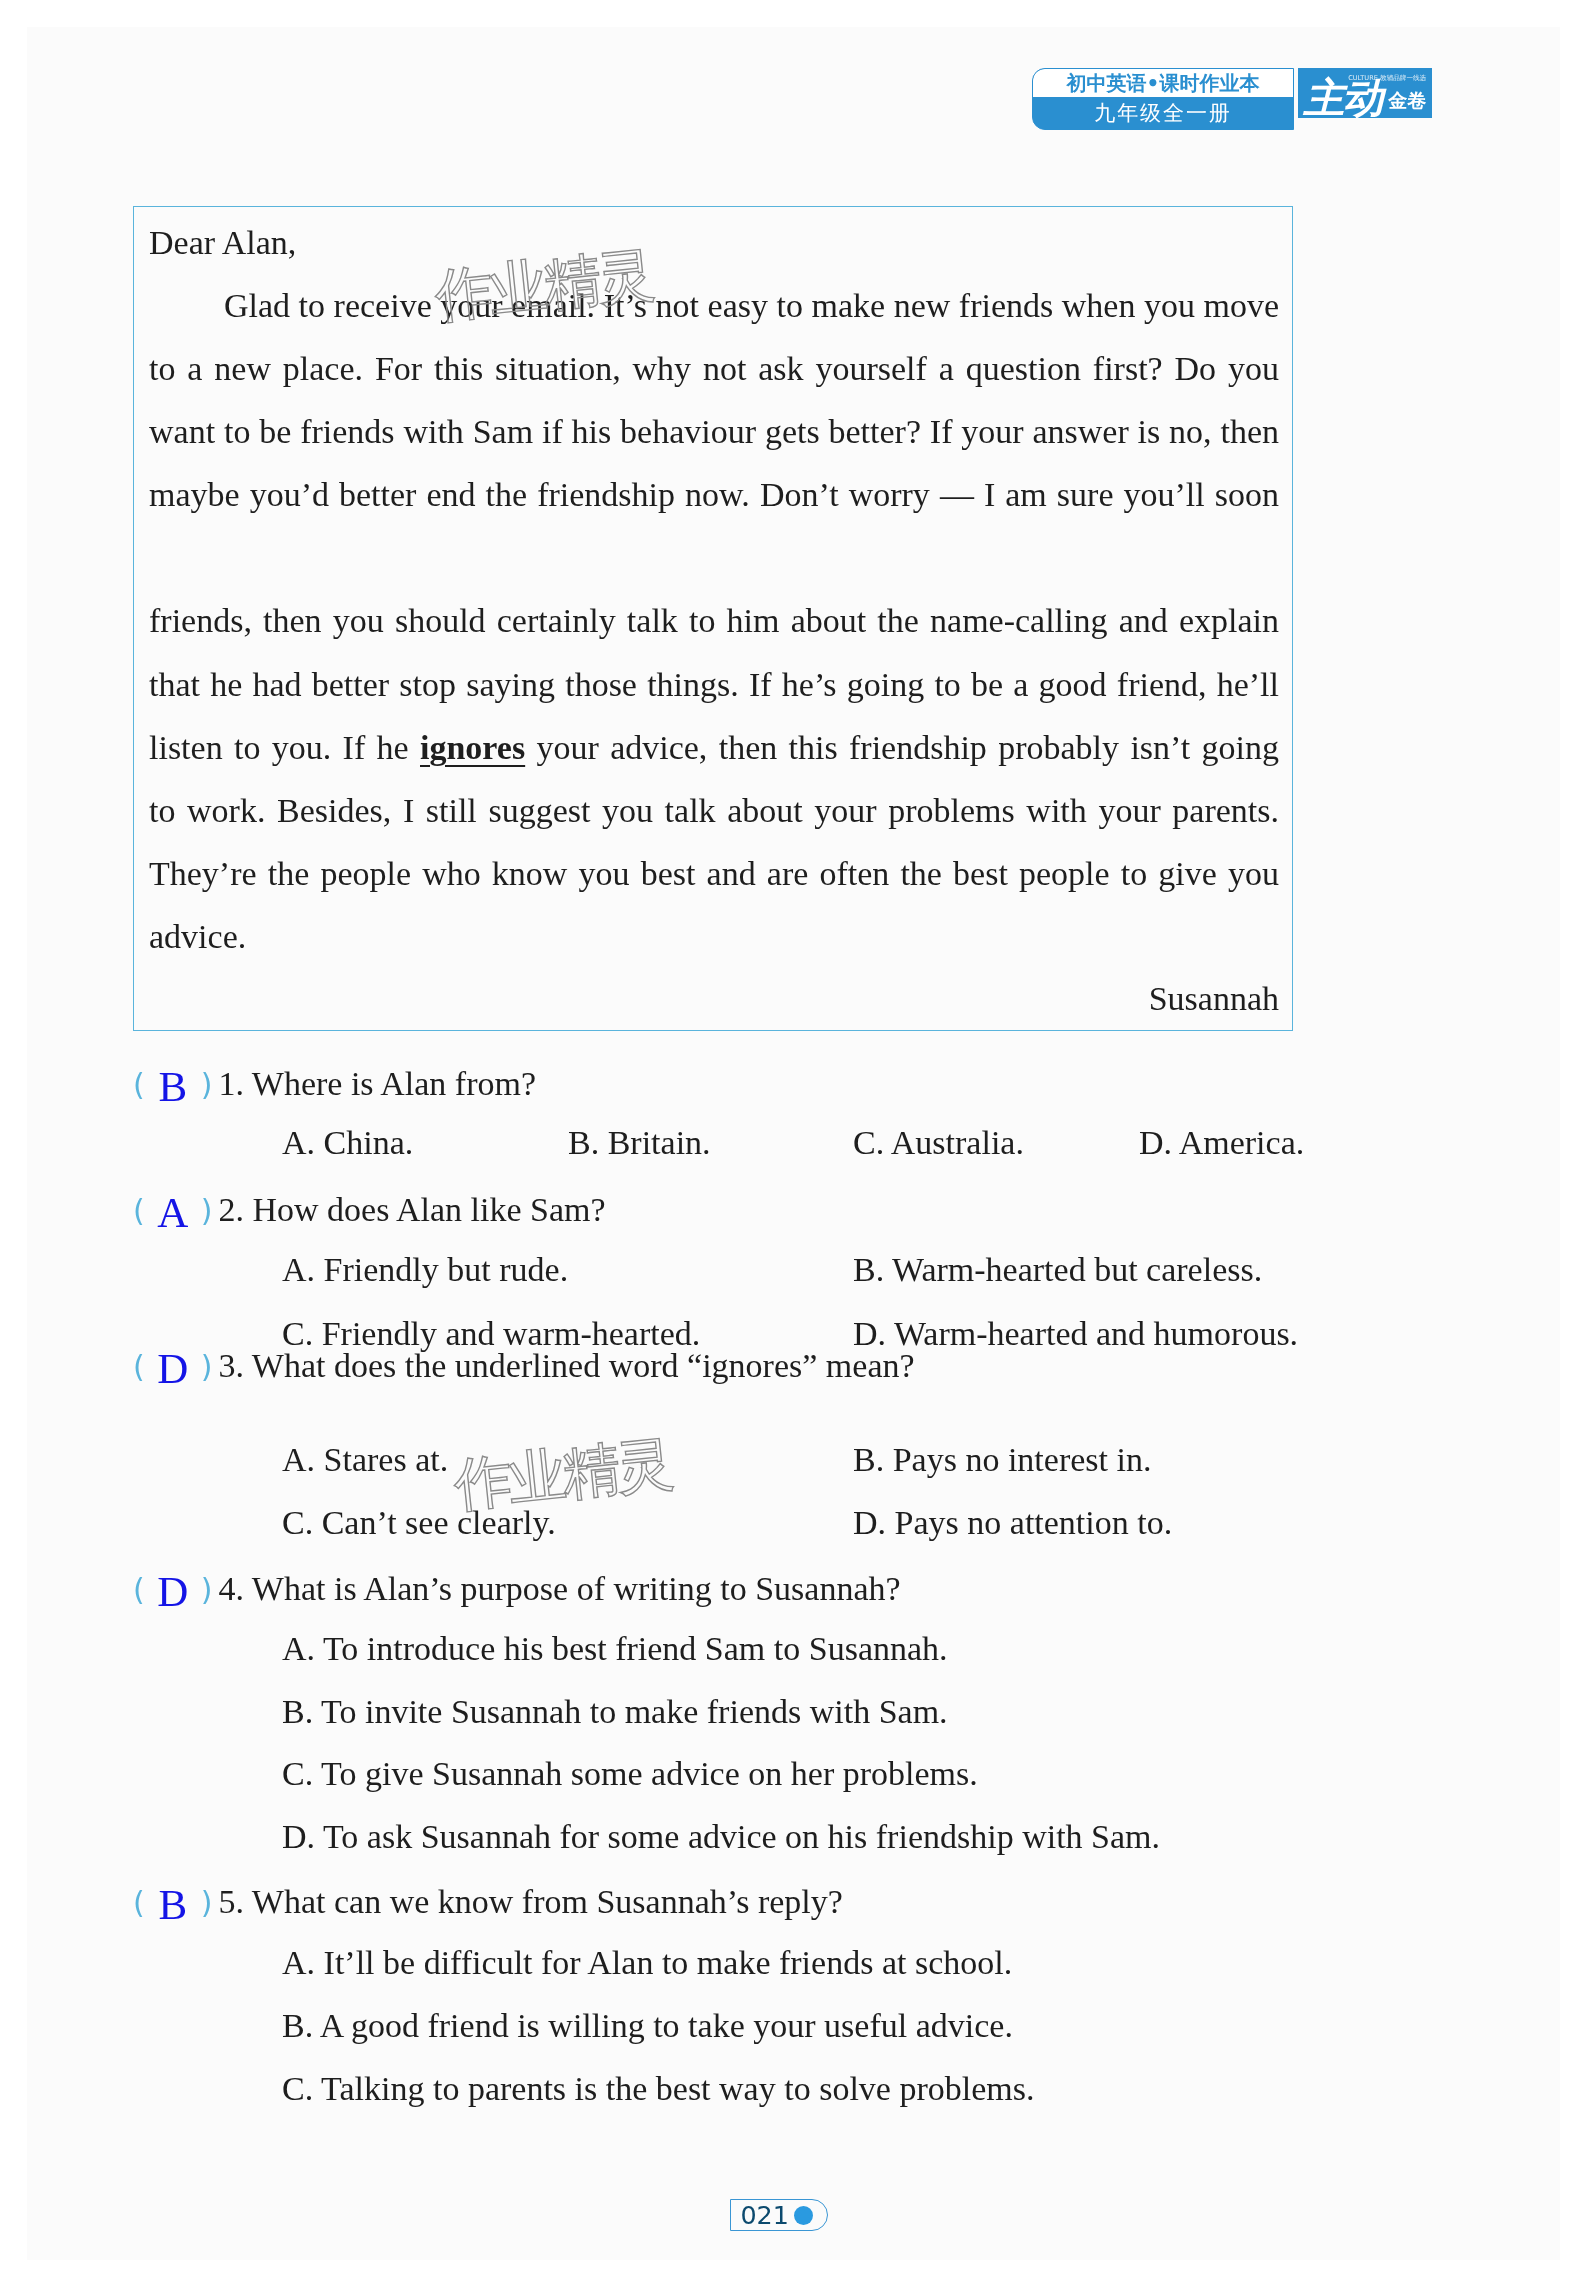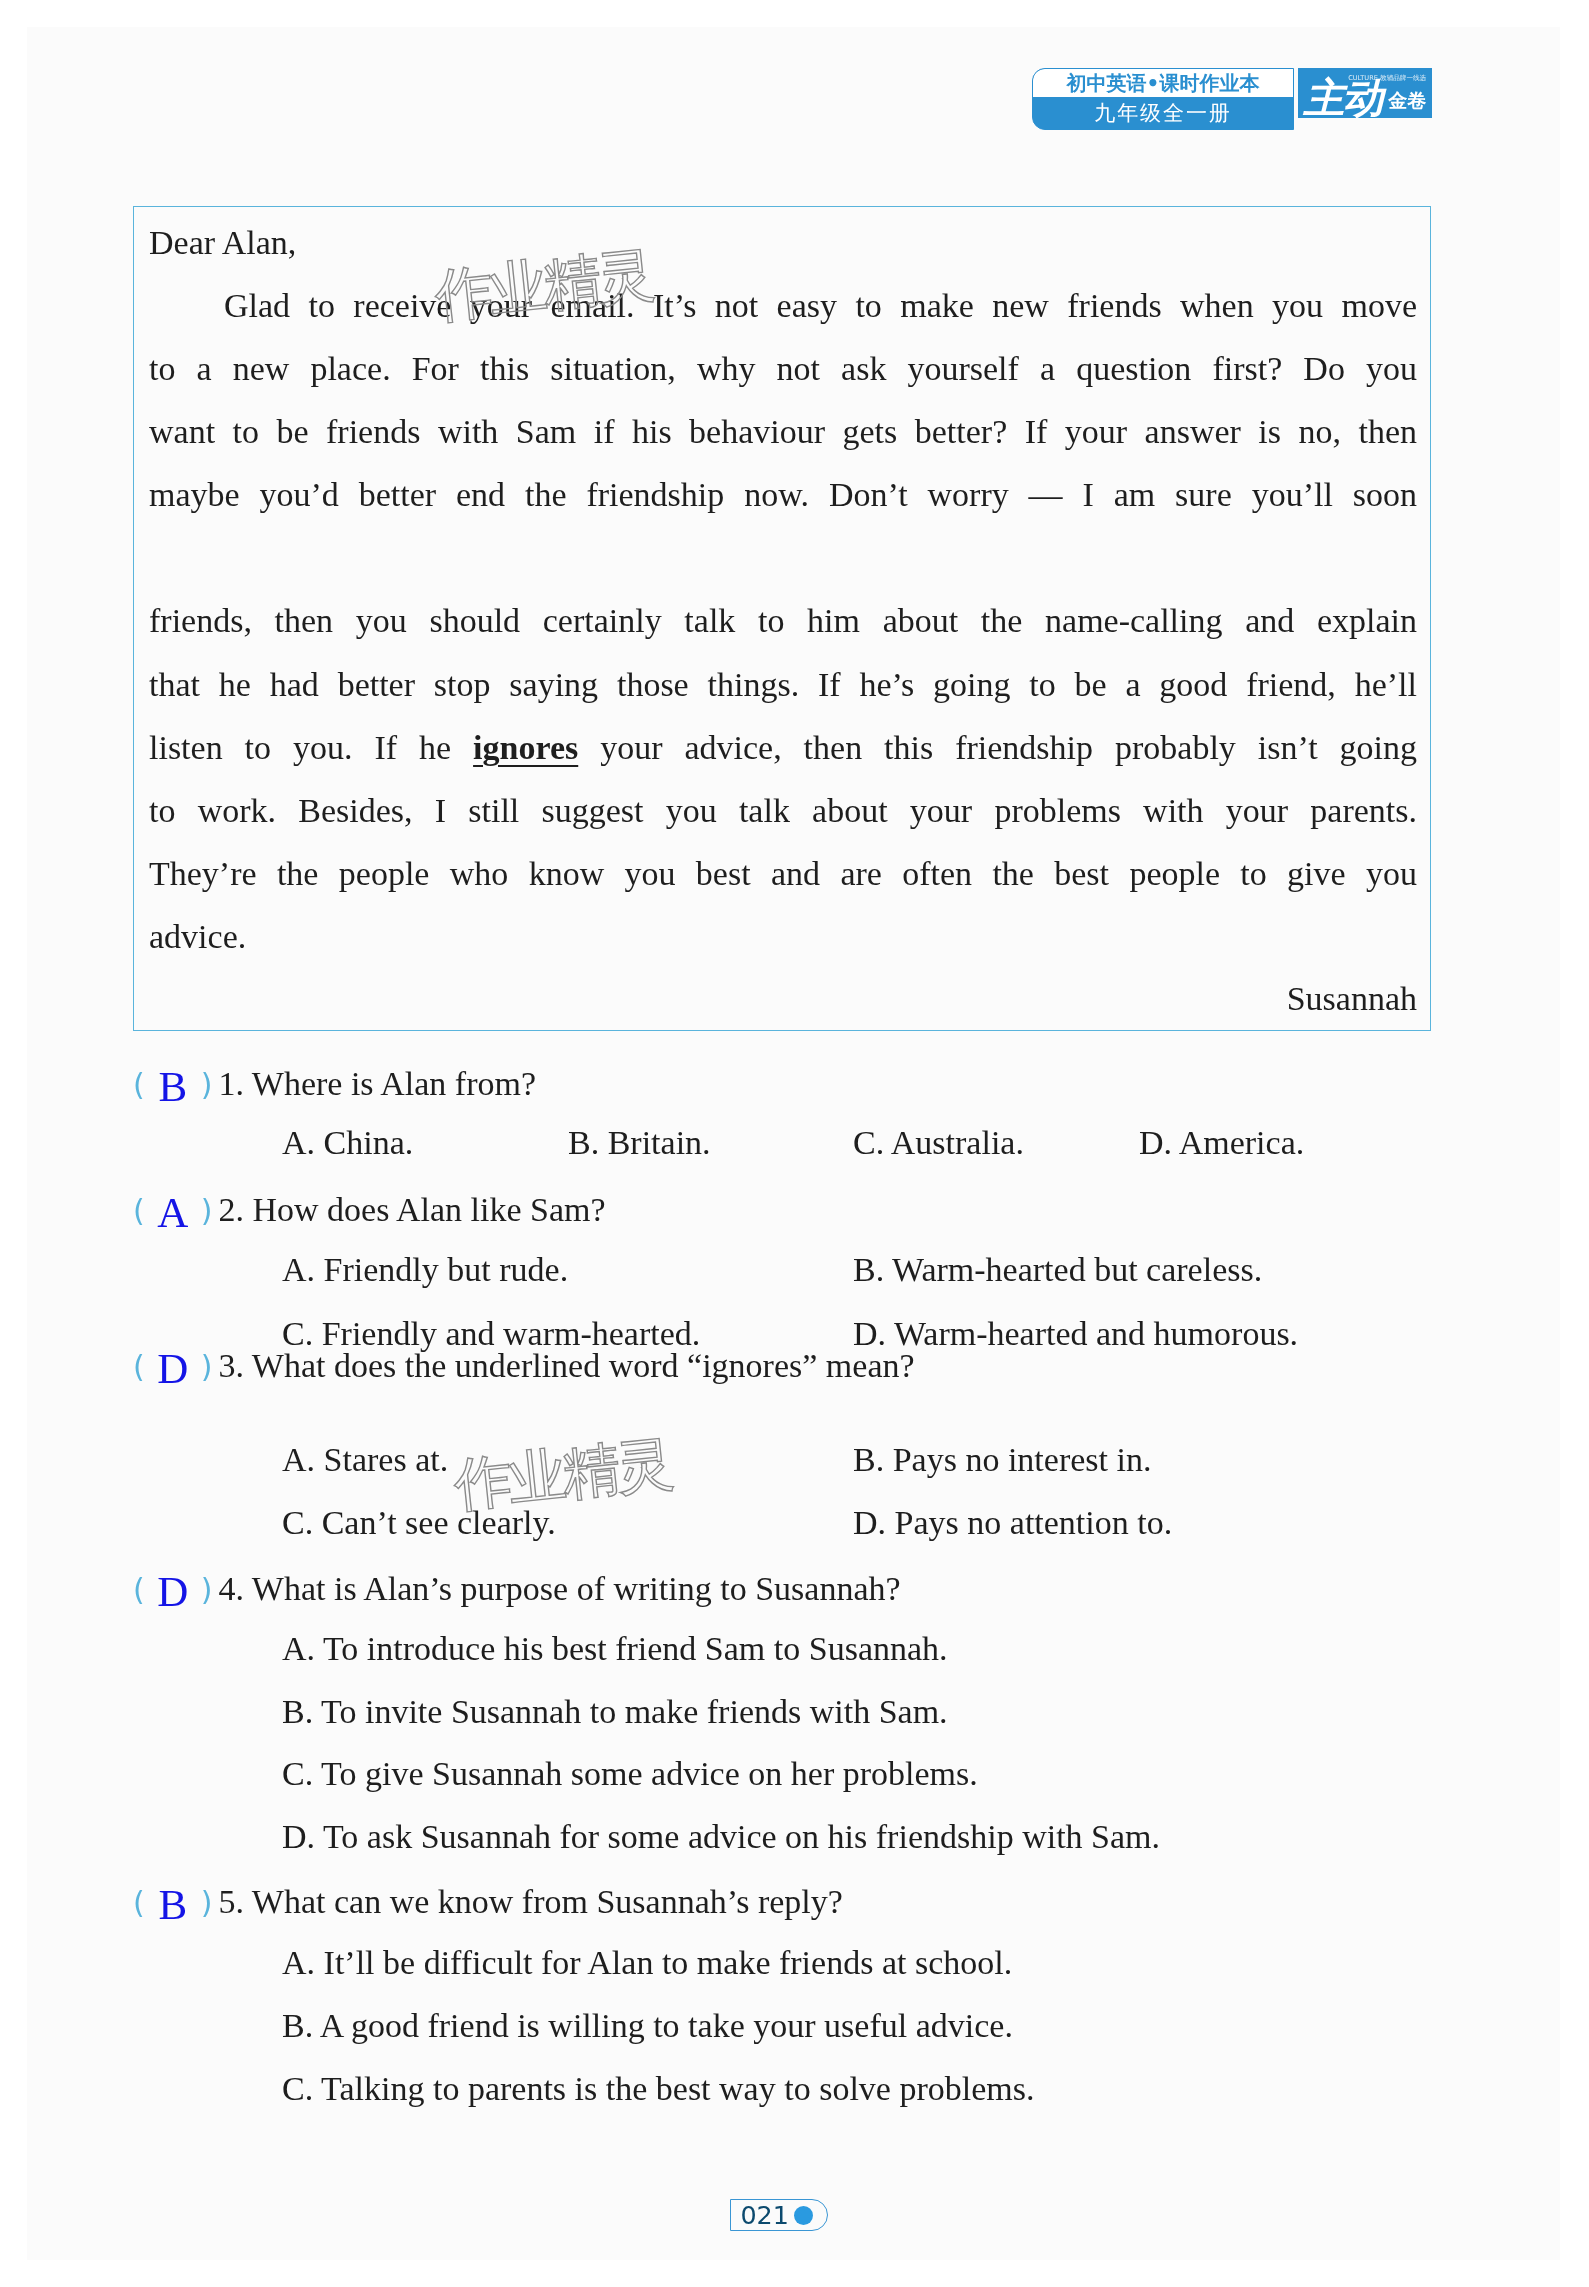--- a/index.html
+++ b/index.html
@@ -44,21 +44,21 @@
     position: absolute; right: 5.6px; bottom: 3.8px; font-family: "DejaVu Sans", sans-serif;
     font-size: 19px; font-weight: bold;
   }
   .hdr-tiny {
     position: absolute; right: 5.6px; top: 5.6px; font-size: 6.6px; line-height: 8.5px;
     font-family: "DejaVu Sans", sans-serif; text-align: left; opacity: .85;
   }
 
   
   .box {
-    position: absolute; left: 133px; top: 206px; width: 1298px; height: 825px;
+    position: absolute; left: 133px; top: 206px; width: 1160px; height: 825px;
     border: 1.9px solid #5ab4dc; box-sizing: border-box;
   }
   .line {
     position: absolute; left: 15px; right: 13px; font-size: 34px; line-height: 38px;
     white-space: nowrap; text-align: justify; text-align-last: justify;
   }
   .line.noj { text-align: left; text-align-last: left; }
   .line.indent { left: 90px; }
   .line.sig { text-align: right; text-align-last: right; }
   .ul { font-weight: bold; text-decoration: underline; text-underline-offset: 5.6px; text-decoration-thickness: 1.9px; }

